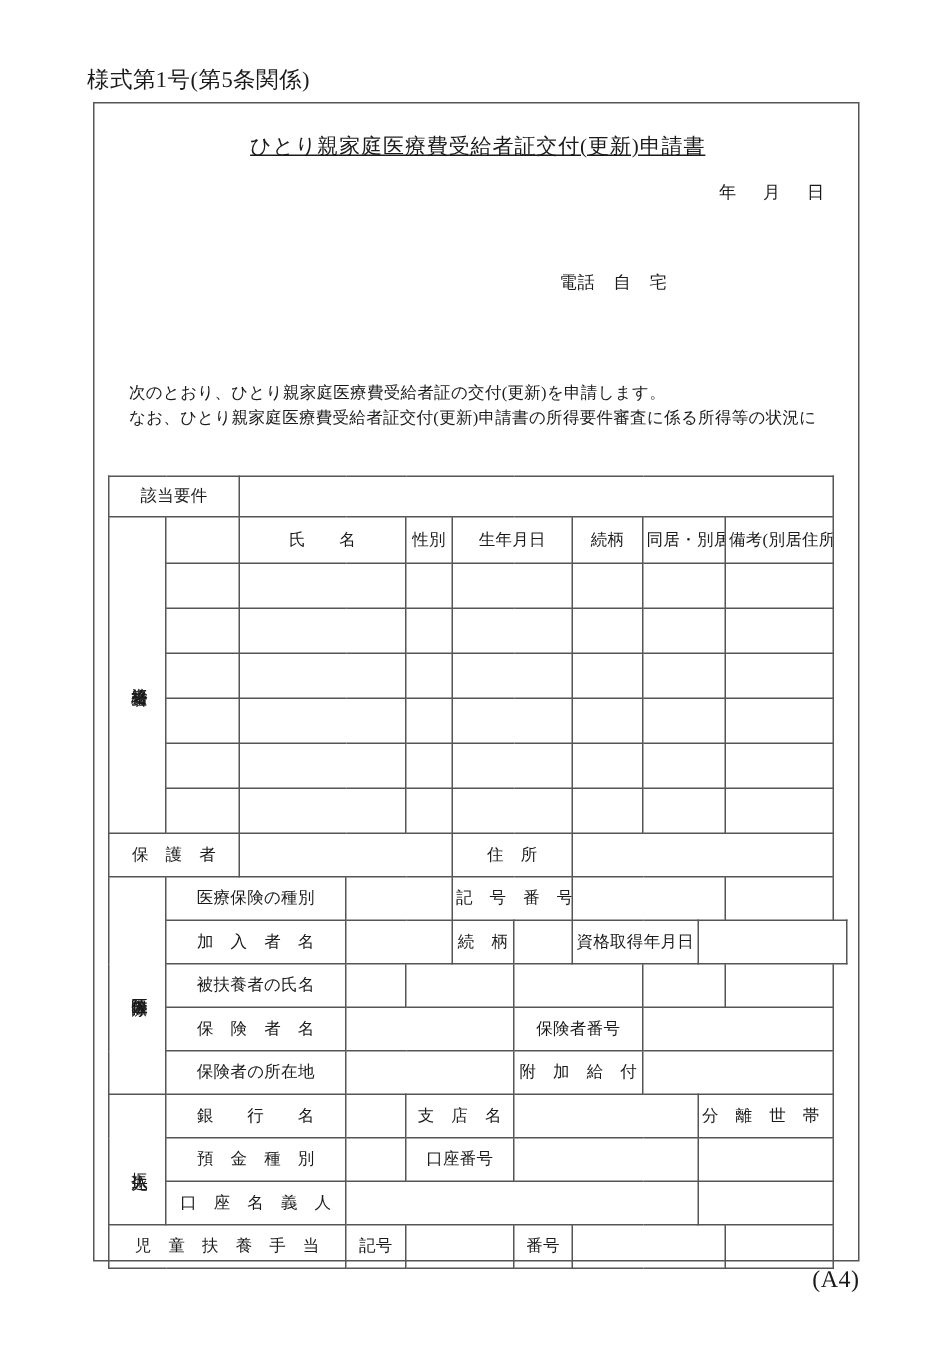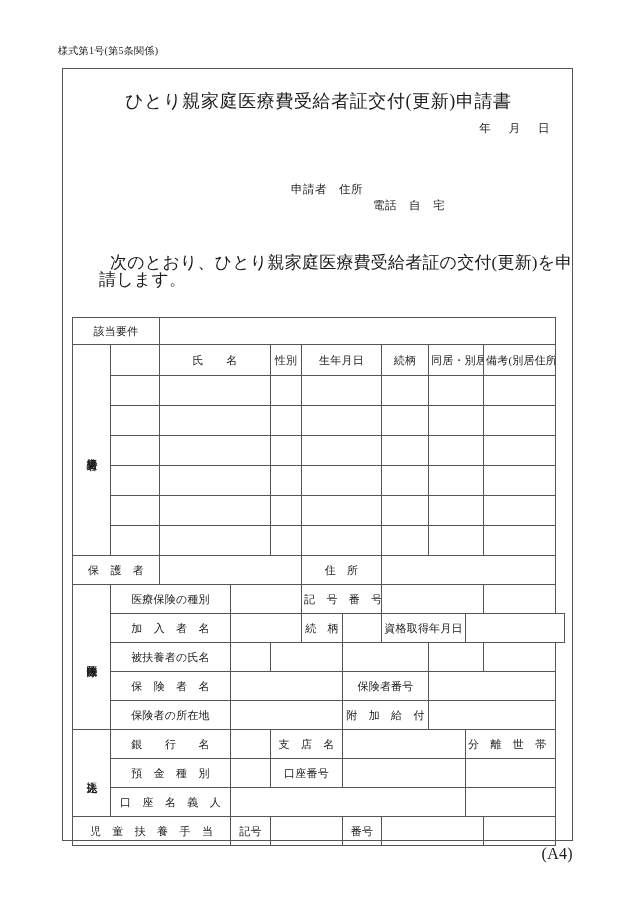--- a/index.html
+++ b/index.html
@@ -21,21 +21,21 @@
     left: 0; top: 0;
     width: 630px;
     height: 903px;
   }
 
   
   .form-number {
     position: absolute;
     left: 58px;
     top: 44px;
-    font-size: 10px;
+    font-size: 15px;
     letter-spacing: 0.3px;
     white-space: nowrap;
   }
 
   
   .frame {
     position: absolute;
     left: 62px;
     top: 68px;
     width: 511px;
@@ -44,23 +44,24 @@
     box-sizing: border-box;
     background: #fff;
   }
 
   .title {
     position: absolute;
     left: 0;
     top: 20px;
     width: 511px;
     text-align: center;
-    font-size: 18px;
+    font-size: 14px;
     letter-spacing: 0.6px;
     white-space: nowrap;
+    text-decoration: underline;
   }
 
   .date-line {
     position: absolute;
     right: 22px;
     top: 52px;
     font-size: 11.5px;
     letter-spacing: 0.5px;
     white-space: nowrap;
   }
@@ -96,24 +97,23 @@
   }
   .applicant .ind1 { padding-left: 48px; }
   .applicant .ind2 { padding-left: 82px; }
   .applicant .tel-lbl { display: inline-block; width: 36px; }
 
   .body-text {
     position: absolute;
     left: 12px;
     top: 185px;
     width: 490px;
-    font-size: 17px;
+    font-size: 11px;
     line-height: 17px;
     letter-spacing: 0.2px;
-    margin-left: 24px;
   }
   .body-text p { margin: 0; }
   .body-text .indent { text-indent: 11px; }
 
   
   .tbl-wrap {
     position: absolute;
     left: 9px;
     top: 248px;
     width: 493px;
@@ -177,30 +177,28 @@
     <div class="title">ひとり親家庭医療費受給者証交付(更新)申請書</div>
 
     <div class="date-line">
       <span class="g">年</span>
       <span class="g">月</span>
       <span>日</span>
     </div>
 
 
     <div class="applicant">
-      <span class="row">
-        <span class="lbl">申請者</span><span>住所</span>
-      </span>
       <span class="row ind2">
         <span class="tel-lbl">電話</span><span>自　宅</span>
       </span>
     </div>
 
     <div class="body-text">
       <p class="indent">次のとおり、ひとり親家庭医療費受給者証の交付(更新)を申請します。</p>
+      <p class="indent">なお、ひとり親家庭医療費受給者証交付(更新)申請書の所得要件審査に係る所得等の状況に</p>
     </div>
 
     <div class="tbl-wrap">
       <table class="form">
         <colgroup>
           <col style="width:38px">
           <col style="width:49px">
           <col style="width:71px">
           <col style="width:40px">
           <col style="width:31px">

